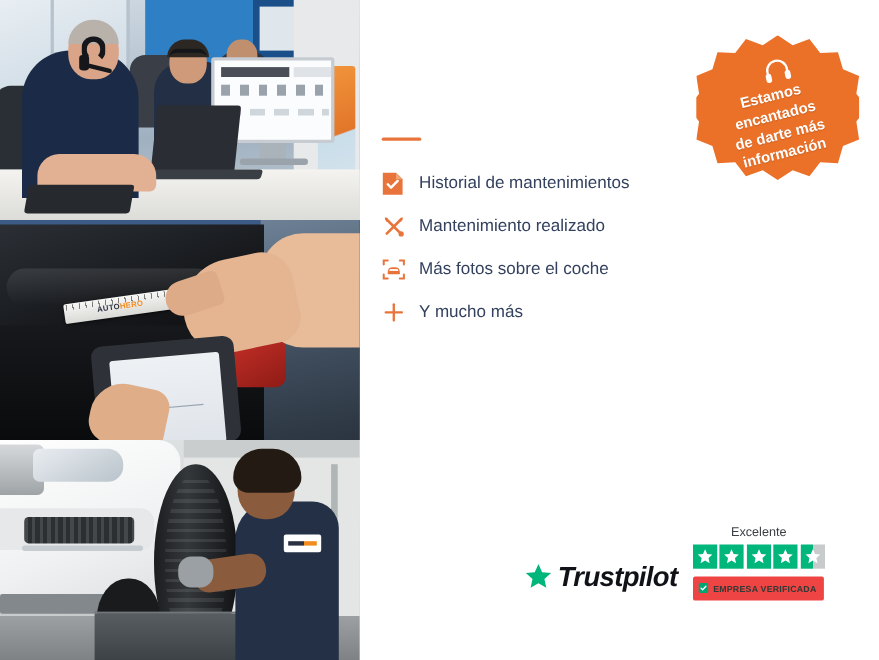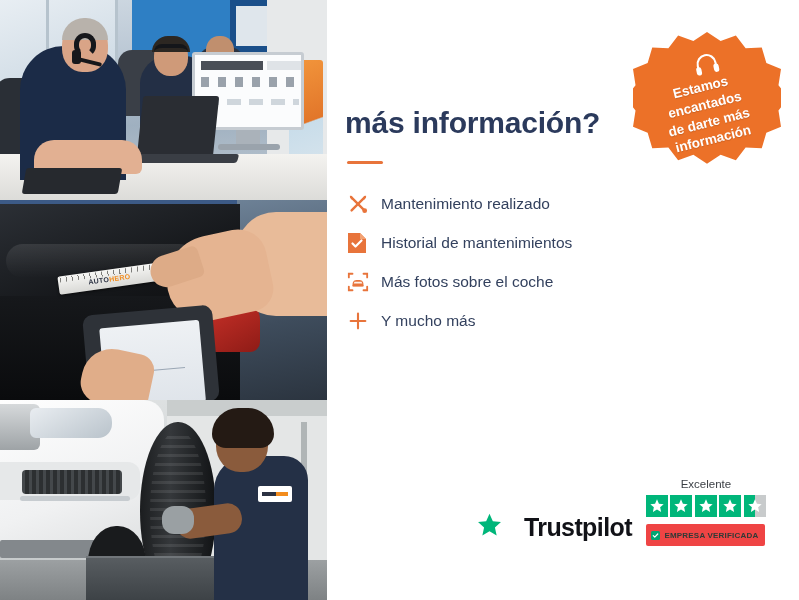--- a/index.html
+++ b/index.html
@@ -173,21 +173,21 @@
   .badge-wrap .bicon { position:absolute; left:50%; top:20px; transform:translateX(-50%) rotate(-12deg); }
   .badge-wrap .btext {
     position:absolute; left:0; right:0; top:46px; text-align:center;
     transform: rotate(-14deg);
     color:#ffffff; font-size:13.5px; font-weight:700; line-height:1.32;
     text-shadow:0 1px 1px rgba(0,0,0,.14);
   }
 
   
   .tp { position:absolute; left:476px; top:478px; display:flex; align-items:flex-end; gap:14px; }
-  .tp-logo { display:flex; align-items:flex-end; gap:21px; padding-bottom:4px; }
+  .tp-logo { display:flex; align-items:flex-start; gap:4px; padding-bottom:4px;font-style:italic; }
   .tp-logo .tname { font-size:25px; font-weight:700; color:#111217; letter-spacing:-.6px; }
   .tp-right { display:flex; flex-direction:column; align-items:center; gap:5px; }
   .tp-label { font-size:11.5px; color:#3b3f45; }
   .stars { display:flex; gap:2.5px; }
   .stars .s { width:22px; height:22px; background:#00b67a; display:flex; align-items:center; justify-content:center; }
   .stars .s.half { background:linear-gradient(90deg,#00b67a 50%,#c8cbcc 50%); }
   .verified { display:flex; align-items:center; gap:4px; background:#ef4444;
      border-radius:2px; padding:2px 7px 2px 5px; margin-top:2px; }
   .verified .vtxt { font-size:8px; font-weight:700; color:#2f3a36; letter-spacing:.2px; }
 </style>
@@ -277,51 +277,50 @@
         <div class="glove"></div>
         <div class="badge"></div>
     </div>
 
   </div>
 
   <div class="content">
 
     <h1 class="headline">
       <br>
-      <span>más información?</span>
     </h1>
 
     <div class="rule"></div>
 
     <ul class="features">
+
+      <li class="feature">
+        <span class="ico">
+          <svg width="20" height="22" viewBox="0 0 20 22">
+            <path d="M1 1h12l6 6v14H1z" fill="#e8743b"></path>
+            <path d="M13 1l6 6h-6z" fill="#f3a273"></path>
+            <path d="M5.5 11.5l3 3 6-6" stroke="#fff" stroke-width="2.2" fill="none" stroke-linecap="round" stroke-linejoin="round"></path>
+          </svg>
+        </span>
+        <span class="txt">Historial de mantenimientos</span>
+      </li>
 
       <li class="feature">
         <span class="ico">
           <svg width="22" height="22" viewBox="0 0 24 24">
             <g stroke="#e8743b" stroke-width="2.6" stroke-linecap="round">
               <path d="M4.5 4.5L19 19"></path>
               <path d="M19.5 4.5L5 19"></path>
             </g>
             <path d="M3 3.2c1.8-.6 3.8 1.5 3.2 3.3L4.7 7.1z" fill="#e8743b"></path>
             <path d="M21 3.2c-1.8-.6-3.8 1.5-3.2 3.3l1.5.6z" fill="#e8743b"></path>
             <circle cx="19.3" cy="19.3" r="2.6" fill="#e8743b"></circle>
           </svg>
         </span>
         <span class="txt">Mantenimiento realizado</span>
-      </li>
-
-      <li class="feature">
-        <span class="ico">
-          <svg width="20" height="22" viewBox="0 0 20 22">
-            <path d="M1 1h12l6 6v14H1z" fill="#e8743b"></path>
-            <path d="M13 1l6 6h-6z" fill="#f3a273"></path>
-            <path d="M5.5 11.5l3 3 6-6" stroke="#fff" stroke-width="2.2" fill="none" stroke-linecap="round" stroke-linejoin="round"></path>
-          </svg>
-        </span>
-        <span class="txt">Historial de mantenimientos</span>
       </li>
 
 
       <li class="feature">
         <span class="ico">
           <svg width="22" height="22" viewBox="0 0 24 24">
             <g stroke="#e8743b" stroke-width="2" fill="none" stroke-linecap="round">
               <path d="M2 7V3h4"></path>
                 <path d="M22 7V3h-4"></path>
               <path d="M2 17v4h4"></path>

